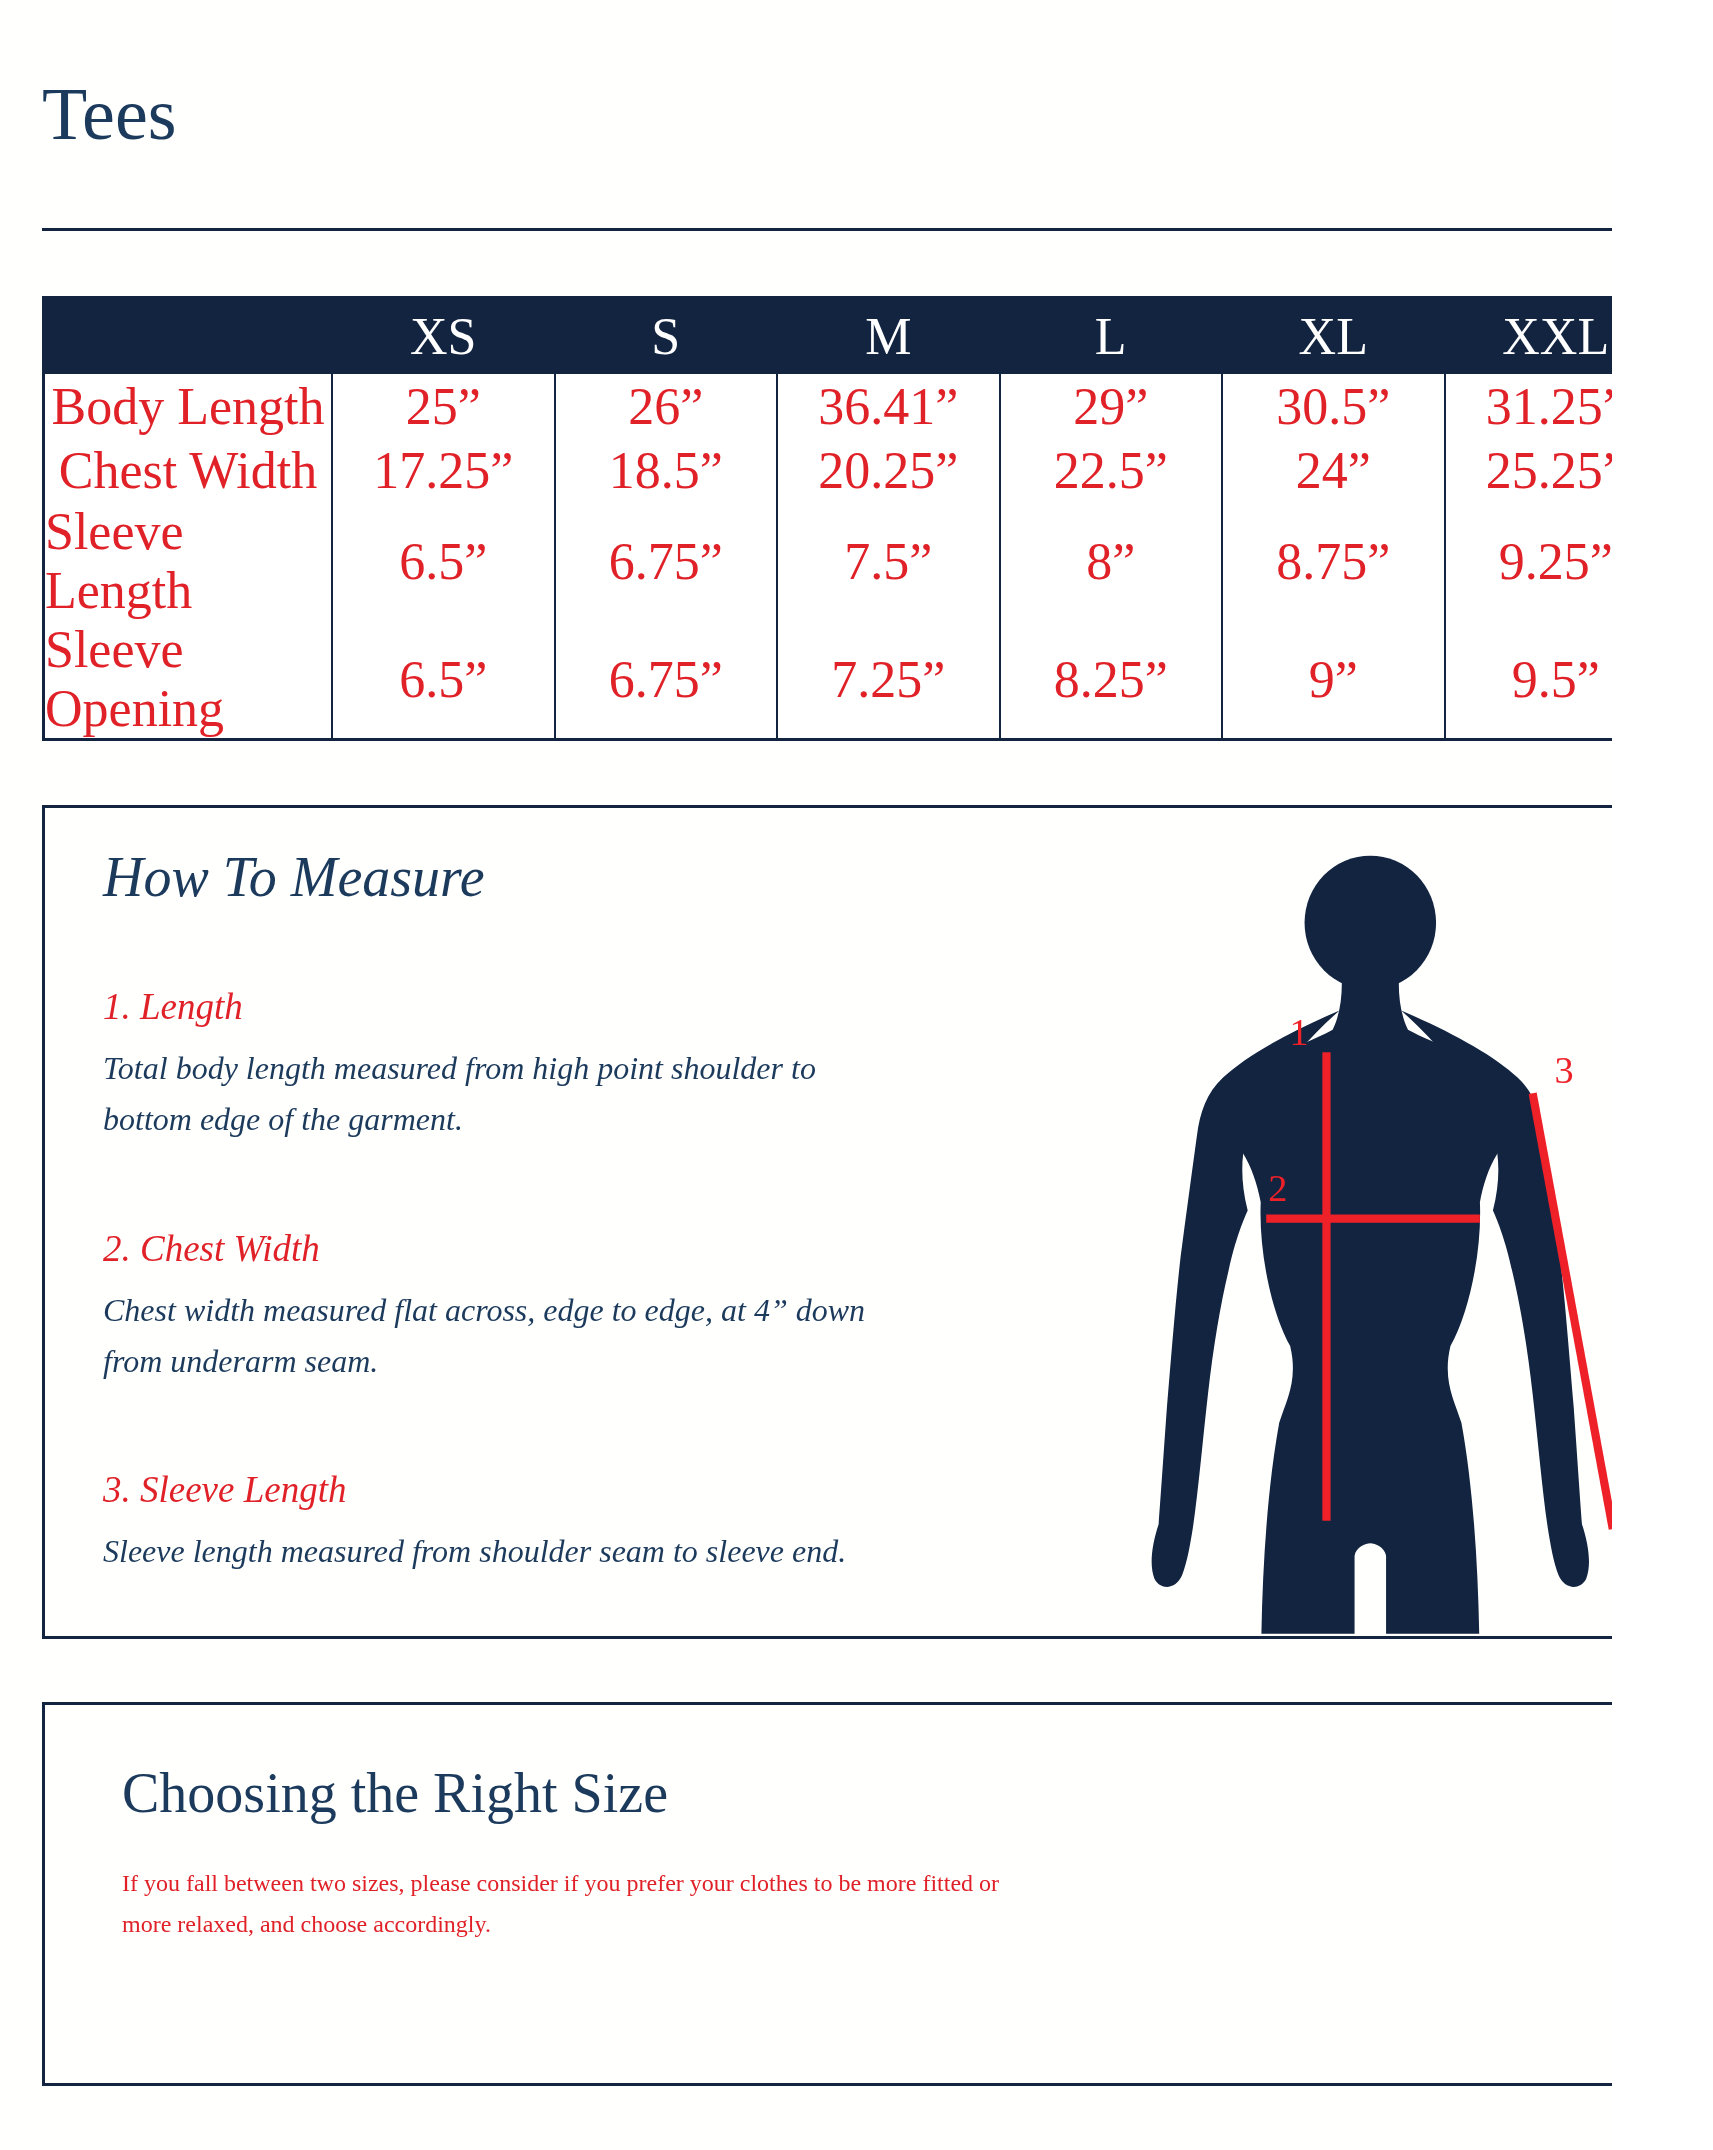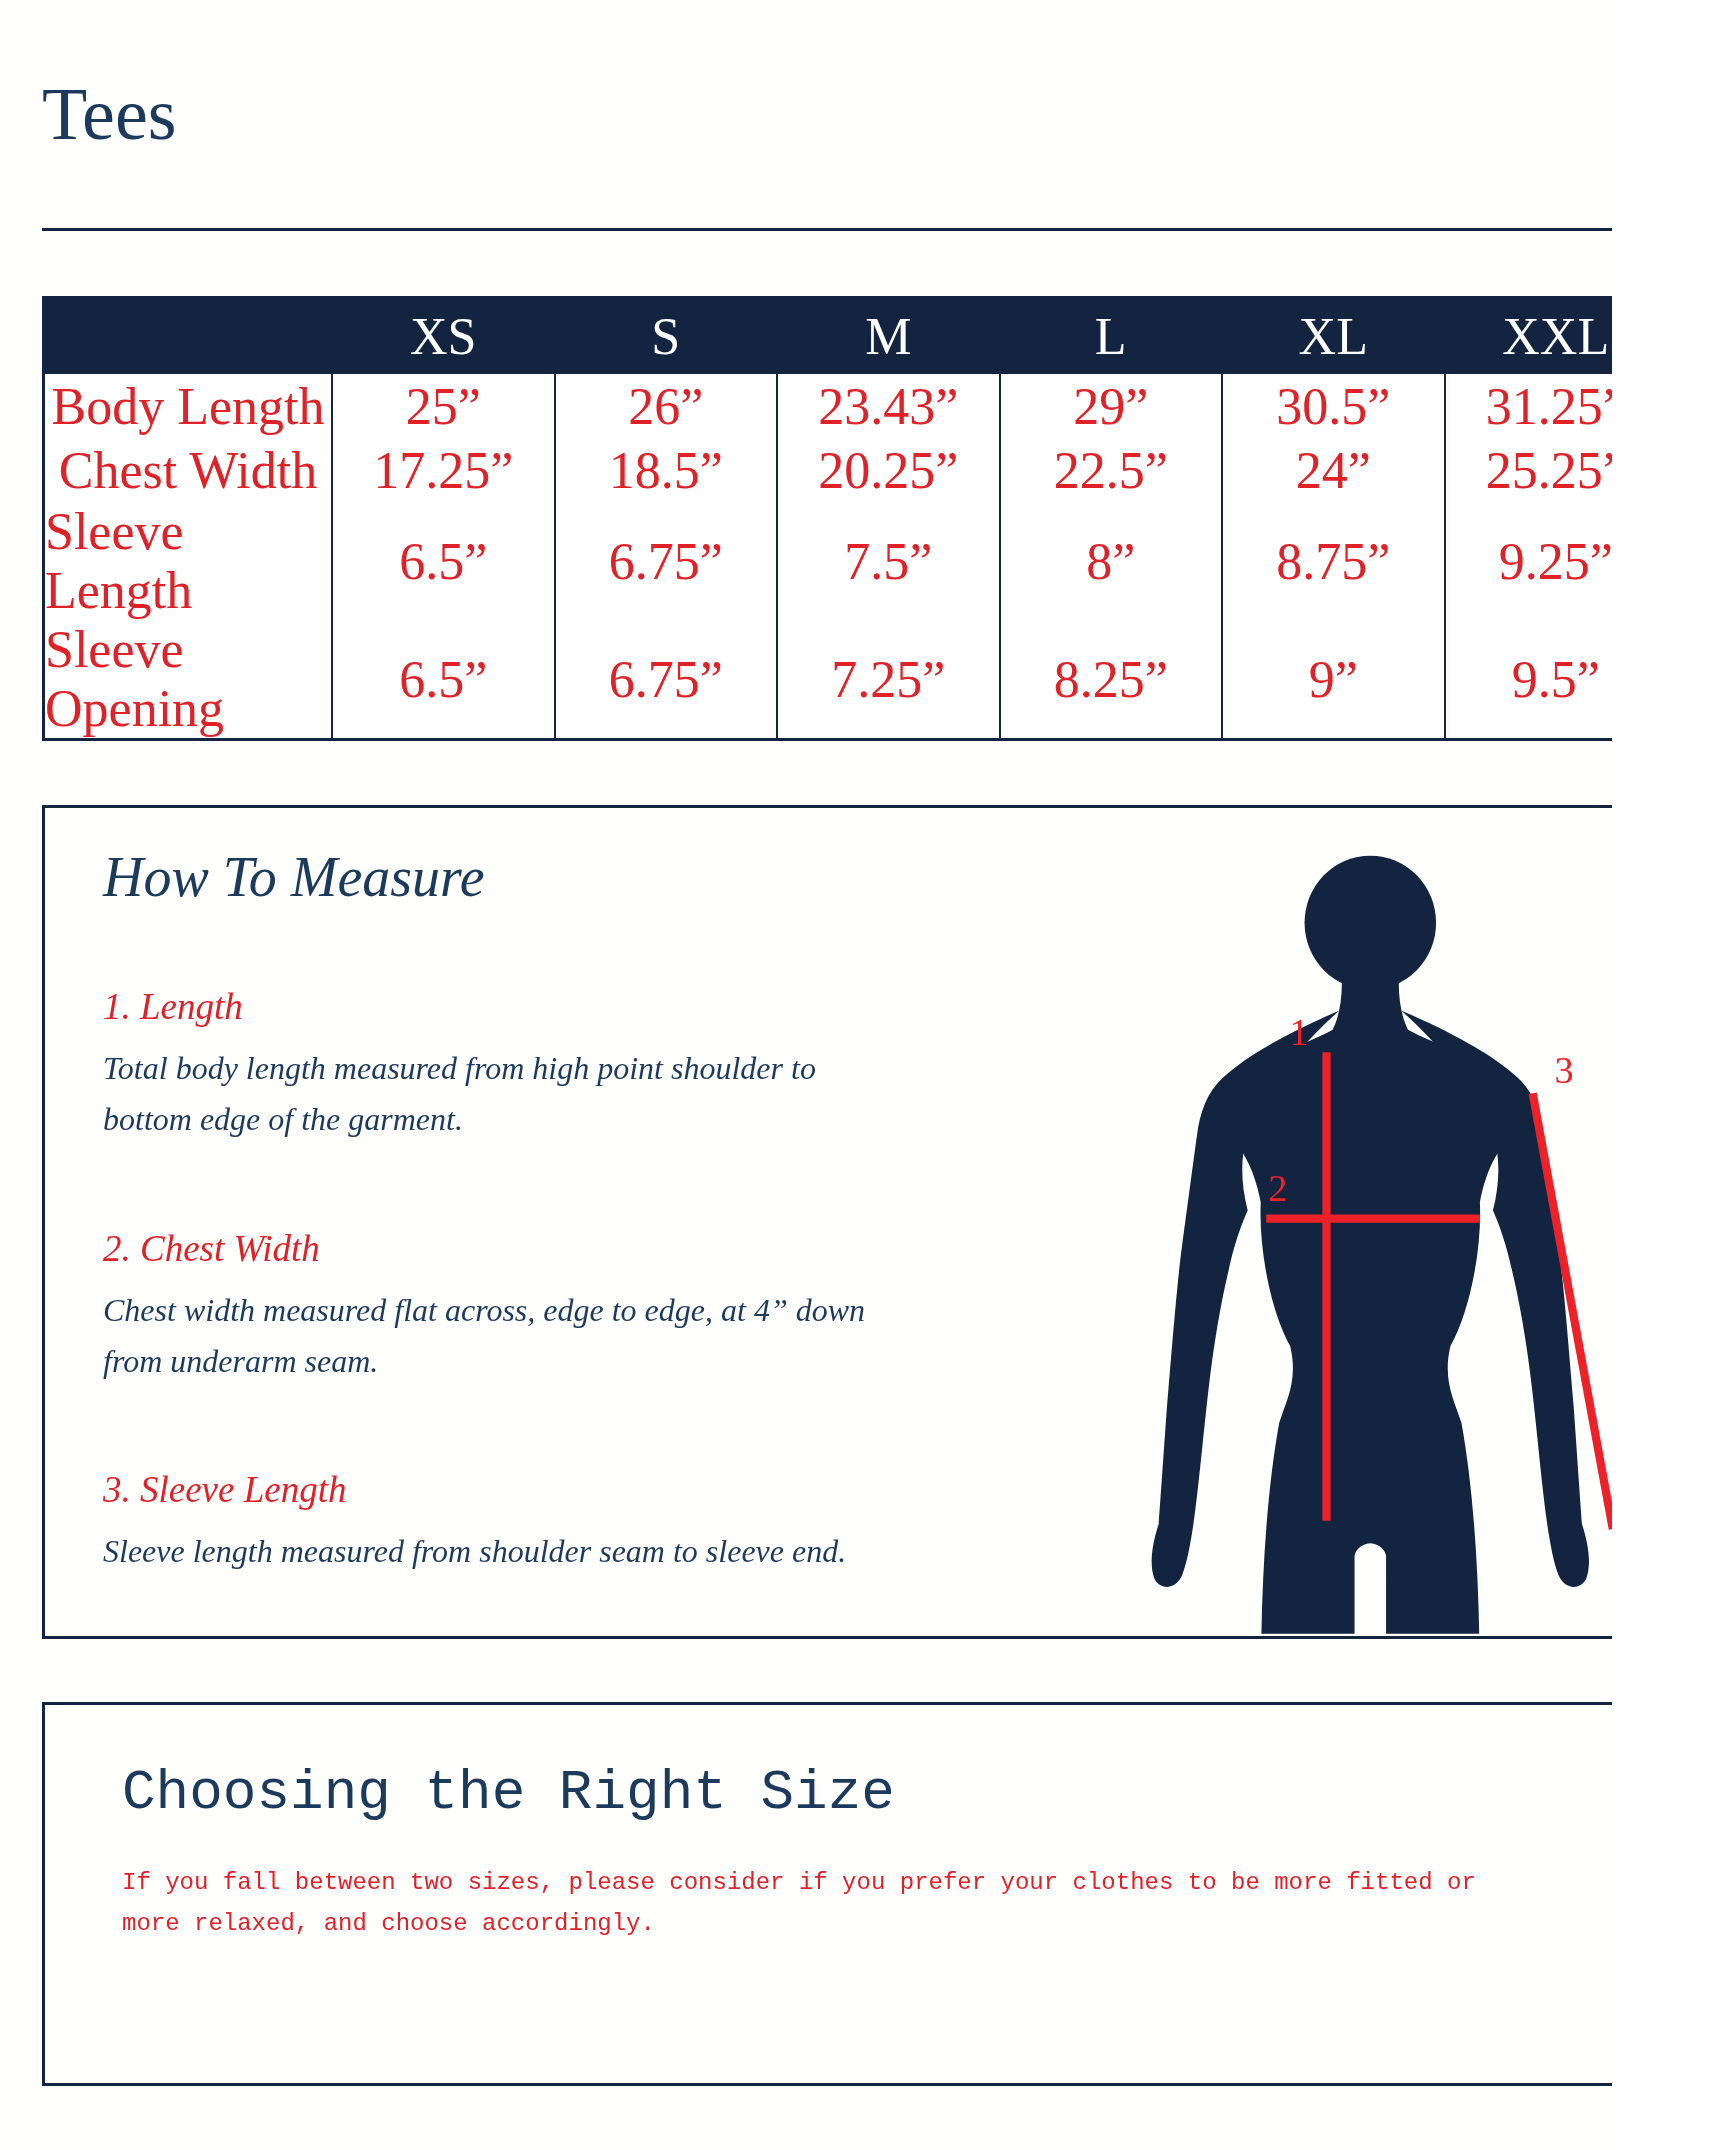--- a/index.html
+++ b/index.html
@@ -24,21 +24,21 @@
     border:3.4px solid var(--navy);background:#fff;}
   .cell{display:flex;align-items:center;justify-content:center;font-size:52px;color:var(--red);}
   .cell--head{background:var(--navy);color:#fff;}
   .vl{border-left:2.7px solid var(--navy);}
   .cell--head.vl{border-left-color:var(--navy);}
 
   
   .measure-box{position:absolute;left:42px;top:805px;width:1627px;height:834px;
     border:3.4px solid var(--navy);background:var(--paper);padding:36px 0 0 58px;font-style:italic;}
   .choosing-box{position:absolute;left:42px;top:1702px;width:1627px;height:384px;
-    border:3.4px solid var(--navy);background:var(--paper);padding:55px 0 0 77px;font-family:Liberation Mono, monospace;}
+    border:3.4px solid var(--navy);background:var(--paper);padding:55px 0 0 77px;}
 
   .box-heading{font-size:56px;font-weight:normal;color:var(--navy-text);line-height:1.2;}
   .measure-box .box-heading{margin-bottom:74px;}
   .choosing-box .box-heading{margin-bottom:36px;}
 
   .measure-item{margin-bottom:81px;max-width:1027px;}
   .measure-item-title{font-size:37px;font-weight:normal;color:var(--red);margin-bottom:13.7px;line-height:1.2;}
   .measure-item-text{font-size:32px;color:var(--navy-text);line-height:1.6;}
   .measure-item-text .line{display:block;}
 
@@ -65,21 +65,21 @@
     <div class="cell cell--head vl">XS</div>
     <div class="cell cell--head vl">S</div>
     <div class="cell cell--head vl">M</div>
     <div class="cell cell--head vl">L</div>
     <div class="cell cell--head vl">XL</div>
     <div class="cell cell--head vl">XXL</div>
 
     <div class="cell">Body Length</div>
     <div class="cell vl">25”</div>
     <div class="cell vl">26”</div>
-    <div class="cell vl">23.43”</div>
+    <div class="cell vl">36.41”</div>
     <div class="cell vl">29”</div>
     <div class="cell vl">30.5”</div>
     <div class="cell vl">31.25”</div>
 
     <div class="cell">Chest Width</div>
     <div class="cell vl">17.25”</div>
     <div class="cell vl">18.5”</div>
     <div class="cell vl">20.25”</div>
     <div class="cell vl">22.5”</div>
     <div class="cell vl">24”</div>

